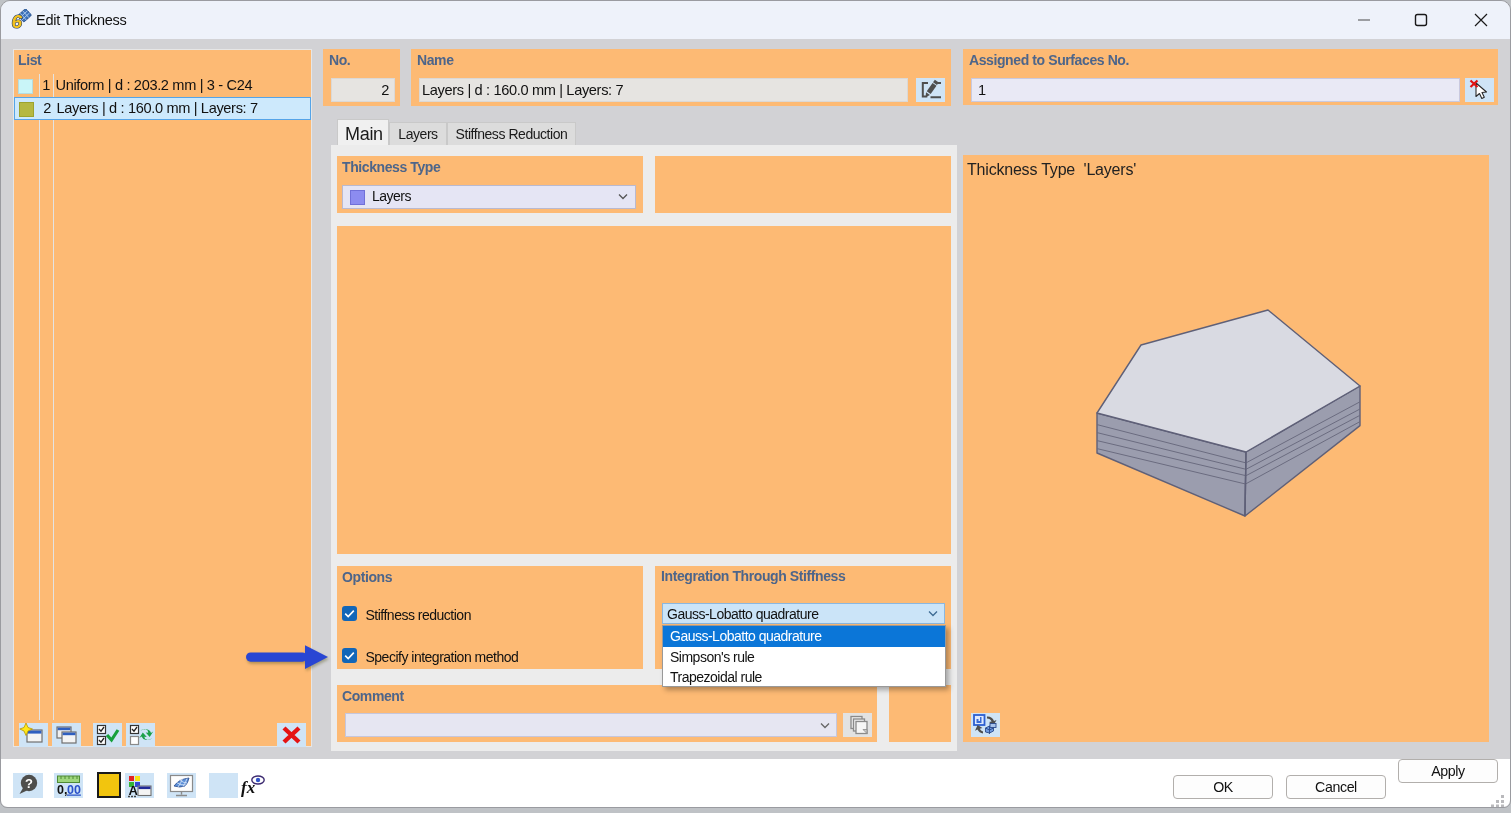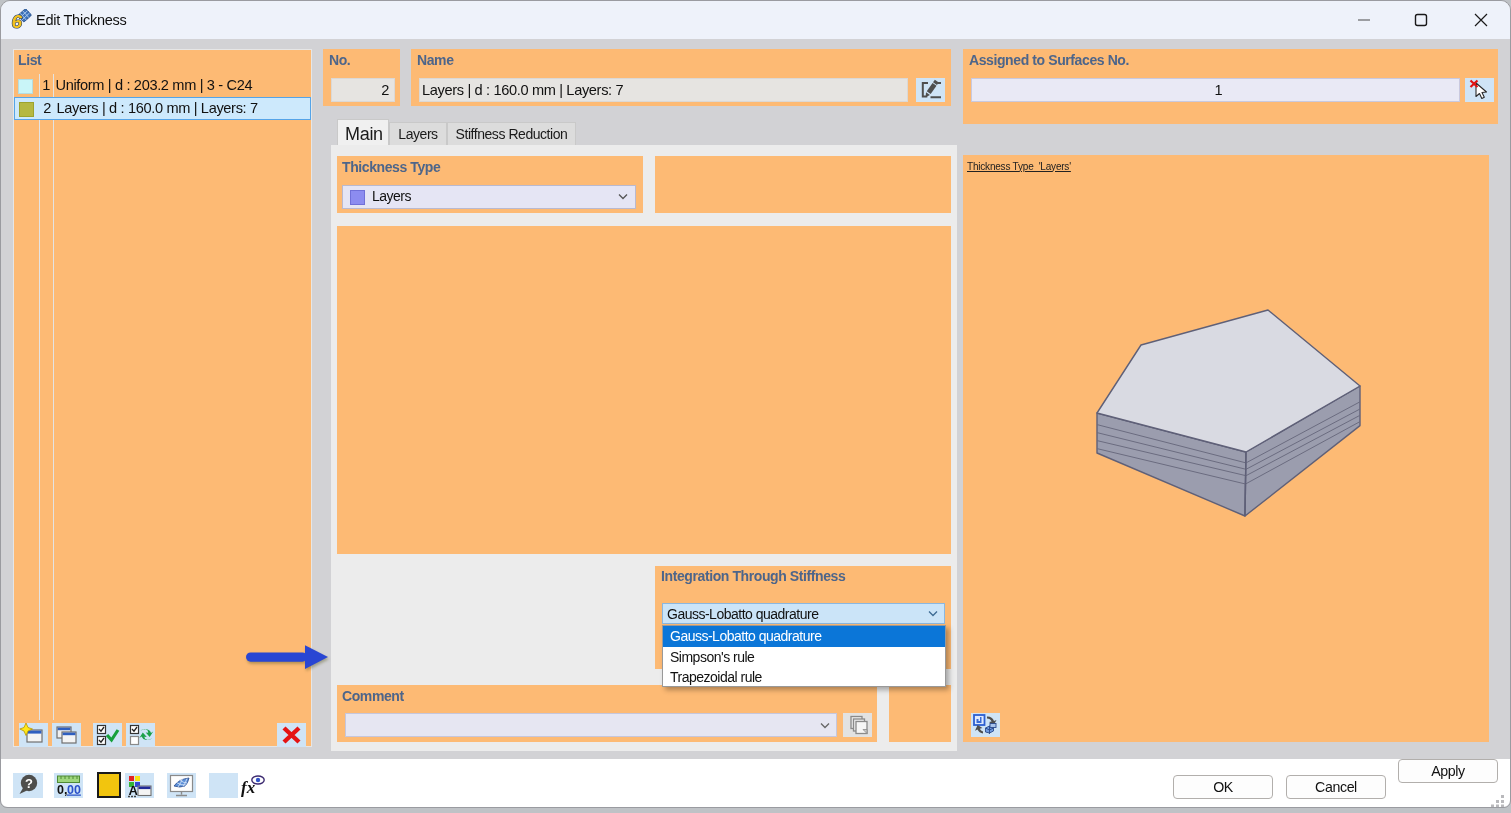--- a/index.html
+++ b/index.html
@@ -102,21 +102,21 @@
     <div class="ibtn" style="left:505px;top:29px;" id="ic-edit"><svg width="29" height="24" viewBox="0 0 29 24">
       <path d="M12 5 h-5.2 v13.5 h4.5 M21.5 5 h3.5 M14.5 19.3 h10.5" fill="none" stroke="#4f4f4f" stroke-width="2"></path>
       <g transform="rotate(35 14 12)">
         <rect x="12.1" y="0.8" width="4.8" height="3.2" fill="#4f4f4f"></rect>
         <rect x="12.1" y="4.8" width="4.8" height="10.2" fill="#4f4f4f"></rect>
         <path d="M12.1 16.2 h4.8 L14.5 20.4 z" fill="#4f4f4f"></path>
       </g>
     </svg></div>
   </div>
 
-  <div class="panel" style="left:962px;top:48px;width:535px;height:75px;text-align:center;">
+  <div class="panel" style="left:962px;top:48px;width:535px;height:56px;">
     <div class="glabel abs" style="left:6px;top:2.5px;">Assigned to Surfaces No.</div>
     <div class="input" style="left:8px;top:29px;width:489px;height:24px;padding:3px 0 0 6px;background:#e9e9f5;border:1px solid #c9c9df;">1</div>
     <div class="ibtn" style="left:502px;top:29px;" id="ic-cursor"><svg width="29" height="24" viewBox="0 0 29 24">
       <path d="M11 5 L11 18.5 L14.5 15.5 L16.8 20.5 L19.3 19.3 L17 14.5 L21.5 14 Z" fill="#fff" stroke="#2a2a2a" stroke-width="1.1" stroke-linejoin="round"></path>
       <path d="M5.5 2.5 L12.5 9 M12.5 2.5 L5.5 9" stroke="#e01212" stroke-width="2.2"></path>
     </svg></div>
   </div>
 
   <div class="abs" style="left:336px;top:118px;width:52px;height:26px;background:#f0f0f0;border:1px solid #c9c9c9;border-bottom:none;font-size:18px;color:#1a1a1a;text-align:left;padding:4px 0 0 7px;z-index:2;letter-spacing:-0.3px;">Main</div>
   <div class="tab" style="left:388px;width:58px;padding-top:3px;">Layers</div>
@@ -131,20 +131,31 @@
         <div class="txts abs" style="left:29px;top:2px;">Layers</div>
         <svg class="chev" style="left:275px;top:6px;" viewBox="0 0 10 10">
             <path d="M1 2.5 L5 6.5 L9 2.5" fill="none" stroke="#555" stroke-width="1.3"></path>
           </svg>
       </div>
     </div>
     <div class="panel" style="left:324px;top:11px;width:296px;height:57px;"></div>
 
     <div class="panel" style="left:6px;top:81px;width:614px;height:328px;"></div>
 
+    <div class="panel" style="left:6px;top:421px;width:306px;height:103px;">
+      <div class="glabel abs" style="left:5px;top:3px;">Options</div>
+      <div class="cb" style="left:4.5px;top:39.5px;"><svg width="15" height="15" viewBox="0 0 15 15">
+            <path d="M3.2 7.6 L6.2 10.6 L11.8 4.6" fill="none" stroke="#fff" stroke-width="1.6"></path>
+          </svg></div>
+      <div class="txts abs" style="left:28.5px;top:41px;">Stiffness reduction</div>
+      <div class="cb" style="left:4.5px;top:81.5px;"><svg width="15" height="15" viewBox="0 0 15 15">
+            <path d="M3.2 7.6 L6.2 10.6 L11.8 4.6" fill="none" stroke="#fff" stroke-width="1.6"></path>
+          </svg></div>
+      <div class="txts abs" style="left:28.5px;top:83px;">Specify integration method</div>
+    </div>
 
     <div class="panel" style="left:324px;top:421px;width:296px;height:103px;">
       <div class="glabel abs" style="left:6px;top:2px;">Integration Through Stiffness</div>
       <div class="abs" style="left:7px;top:37px;width:283px;height:21px;background:#cbe4f8;border:1px solid #8ab7e0;">
         <div class="txts abs" style="left:4px;top:2px;">Gauss-Lobatto quadrature</div>
         <svg class="chev" style="left:265px;top:5px;" viewBox="0 0 10 10">
             <path d="M1 2.5 L5 6.5 L9 2.5" fill="none" stroke="#3d6a94" stroke-width="1.3"></path>
           </svg>
       </div>
     </div>
@@ -166,21 +177,21 @@
     <div class="panel" style="left:558px;top:540px;width:62px;height:57px;"></div>
   </div>
 
   <div class="abs" style="left:661px;top:624px;width:284px;height:62px;background:#fff;border:1px solid #999;box-shadow:3px 3px 5px rgba(0,0,0,0.3);z-index:10;">
     <div class="ddi" style="top:0;background:#0b76d8;color:#fff;">Gauss-Lobatto quadrature</div>
     <div class="ddi" style="top:41.2px;">Trapezoidal rule</div>
     <div class="ddi" style="top:20.6px;">Simpson's rule</div>
   </div>
 
   <div class="panel" style="left:962px;top:154px;width:526px;height:587px;">
-    <div class="abs" style="left:4px;top:5.5px;font-size:10px;color:#222;letter-spacing:-0.2px;text-decoration:underline;">Thickness Type&nbsp; 'Layers'</div>
+    <div class="abs" style="left:4px;top:5.5px;font-size:16px;color:#222;letter-spacing:-0.2px;">Thickness Type&nbsp; 'Layers'</div>
     <svg class="abs" style="left:120px;top:140px;" width="290" height="230" viewBox="0 0 290 230" id="slab">
 
       <polygon points="14,118 163,157 162,221 14,158" fill="#9b9dae" stroke="#5f6078" stroke-width="1.4" stroke-linejoin="round"></polygon>
       <polygon points="163,157 277,91 277,130.6 162,221" fill="#9b9dae" stroke="#5f6078" stroke-width="1.4" stroke-linejoin="round"></polygon>
 
       <g stroke="#6b6c80" stroke-width="1">
         <path d="M14 129.6 L163 167.9 M14 137.6 L163 174.3 M14 145.6 L163 180.7 M14 153.6 L162.5 189"></path>
         <path d="M163 167.9 L277 106.8 M163 174.3 L277 114 M163 180.7 L277 120.3 M162.5 189 L277 126.6"></path>
       </g>
 

